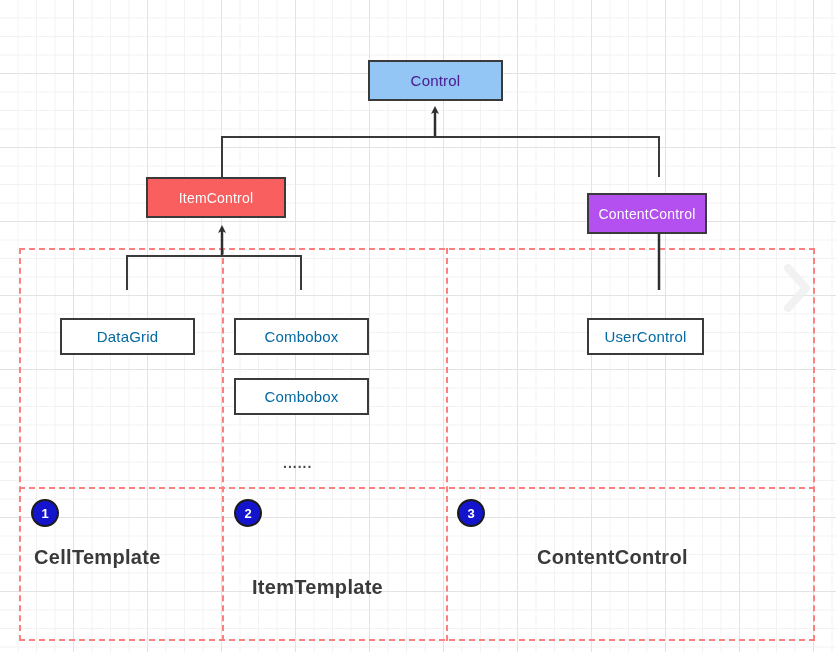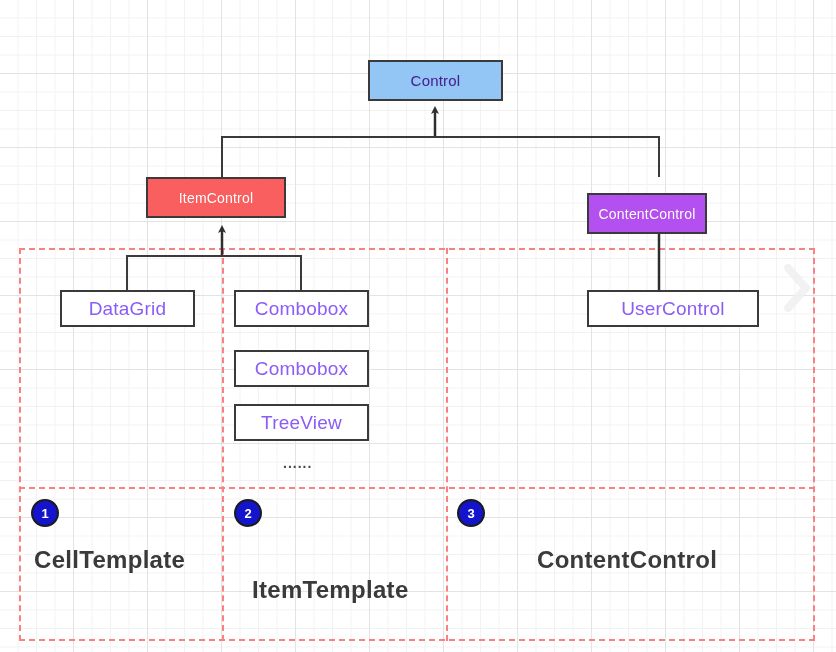--- a/index.html
+++ b/index.html
@@ -82,22 +82,23 @@
     text-shadow: 0 0 1px rgba(0,0,0,.12);
   }
   .node.content {
     background: #b44ff0;
     color: #ffffff;
     font-size: 14px;
     text-shadow: 0 0 1px rgba(0,0,0,.12);
   }
   .node.plain {
     background: #ffffff;
-    color: #8b5cf6;
-    font-size: 19px;
+    color: #0369a1;
+    font-size: 15px;
+    margin-top: 28px;
   }
 
   .ellipsis {
     position: absolute;
     color: #4a4a4a;
     font-size: 14px;
     letter-spacing: 1px;
     font-weight: 700;
     line-height: 1;
   }
@@ -114,21 +115,21 @@
     color: #ffffff;
     font-size: 13px;
     font-weight: 700;
     display: flex;
     align-items: center;
     justify-content: center;
   }
   .legend-label {
     position: absolute;
     color: #3a3a3a;
-    font-size: 24px;
+    font-size: 20px;
     font-weight: 700;
     white-space: nowrap;
     letter-spacing: .3px;
     text-align: right;
   }
 
   
   .chevron {
     position: absolute;
     width: 40px;
@@ -167,23 +168,22 @@
   <div class="node item" style="left:146px; top:177px; width:140px; height:41px;">ItemControl</div>
 
   <div class="node content" style="left:587px; top:193px; width:120px; height:41px;">ContentControl</div>
 
   <div class="node plain" style="left:60px; top:290px; width:135px; height:37px;">DataGrid</div>
 
   <div class="node plain" style="left:234px; top:290px; width:135px; height:37px;">Combobox</div>
 
   <div class="node plain" style="left:234px; top:350px; width:135px; height:37px;">Combobox</div>
 
-  <div class="node plain" style="left:234px; top:404px; width:135px; height:37px;">TreeView</div>
 
-  <div class="node plain" style="left:587px; top:290px; width:172px; height:37px;">UserControl</div>
+  <div class="node plain" style="left:587px; top:290px; width:117px; height:37px;">UserControl</div>
 
   <div class="ellipsis" style="left:283px; top:456px;">......</div>
 
   <svg class="chevron" viewBox="0 0 40 60" xmlns="http://www.w3.org/2000/svg" style="left:776px; top:258px;">
     <path d="M 12,10 L 30,30 L 12,50" stroke="#f0f0f0" stroke-width="8" fill="none" stroke-linecap="round" stroke-linejoin="round"></path>
   </svg>
 
   <div class="legend-badge" style="left:31px; top:499px;">1</div>
   <div class="legend-label" style="left:34px; top:546px;">CellTemplate</div>
 

